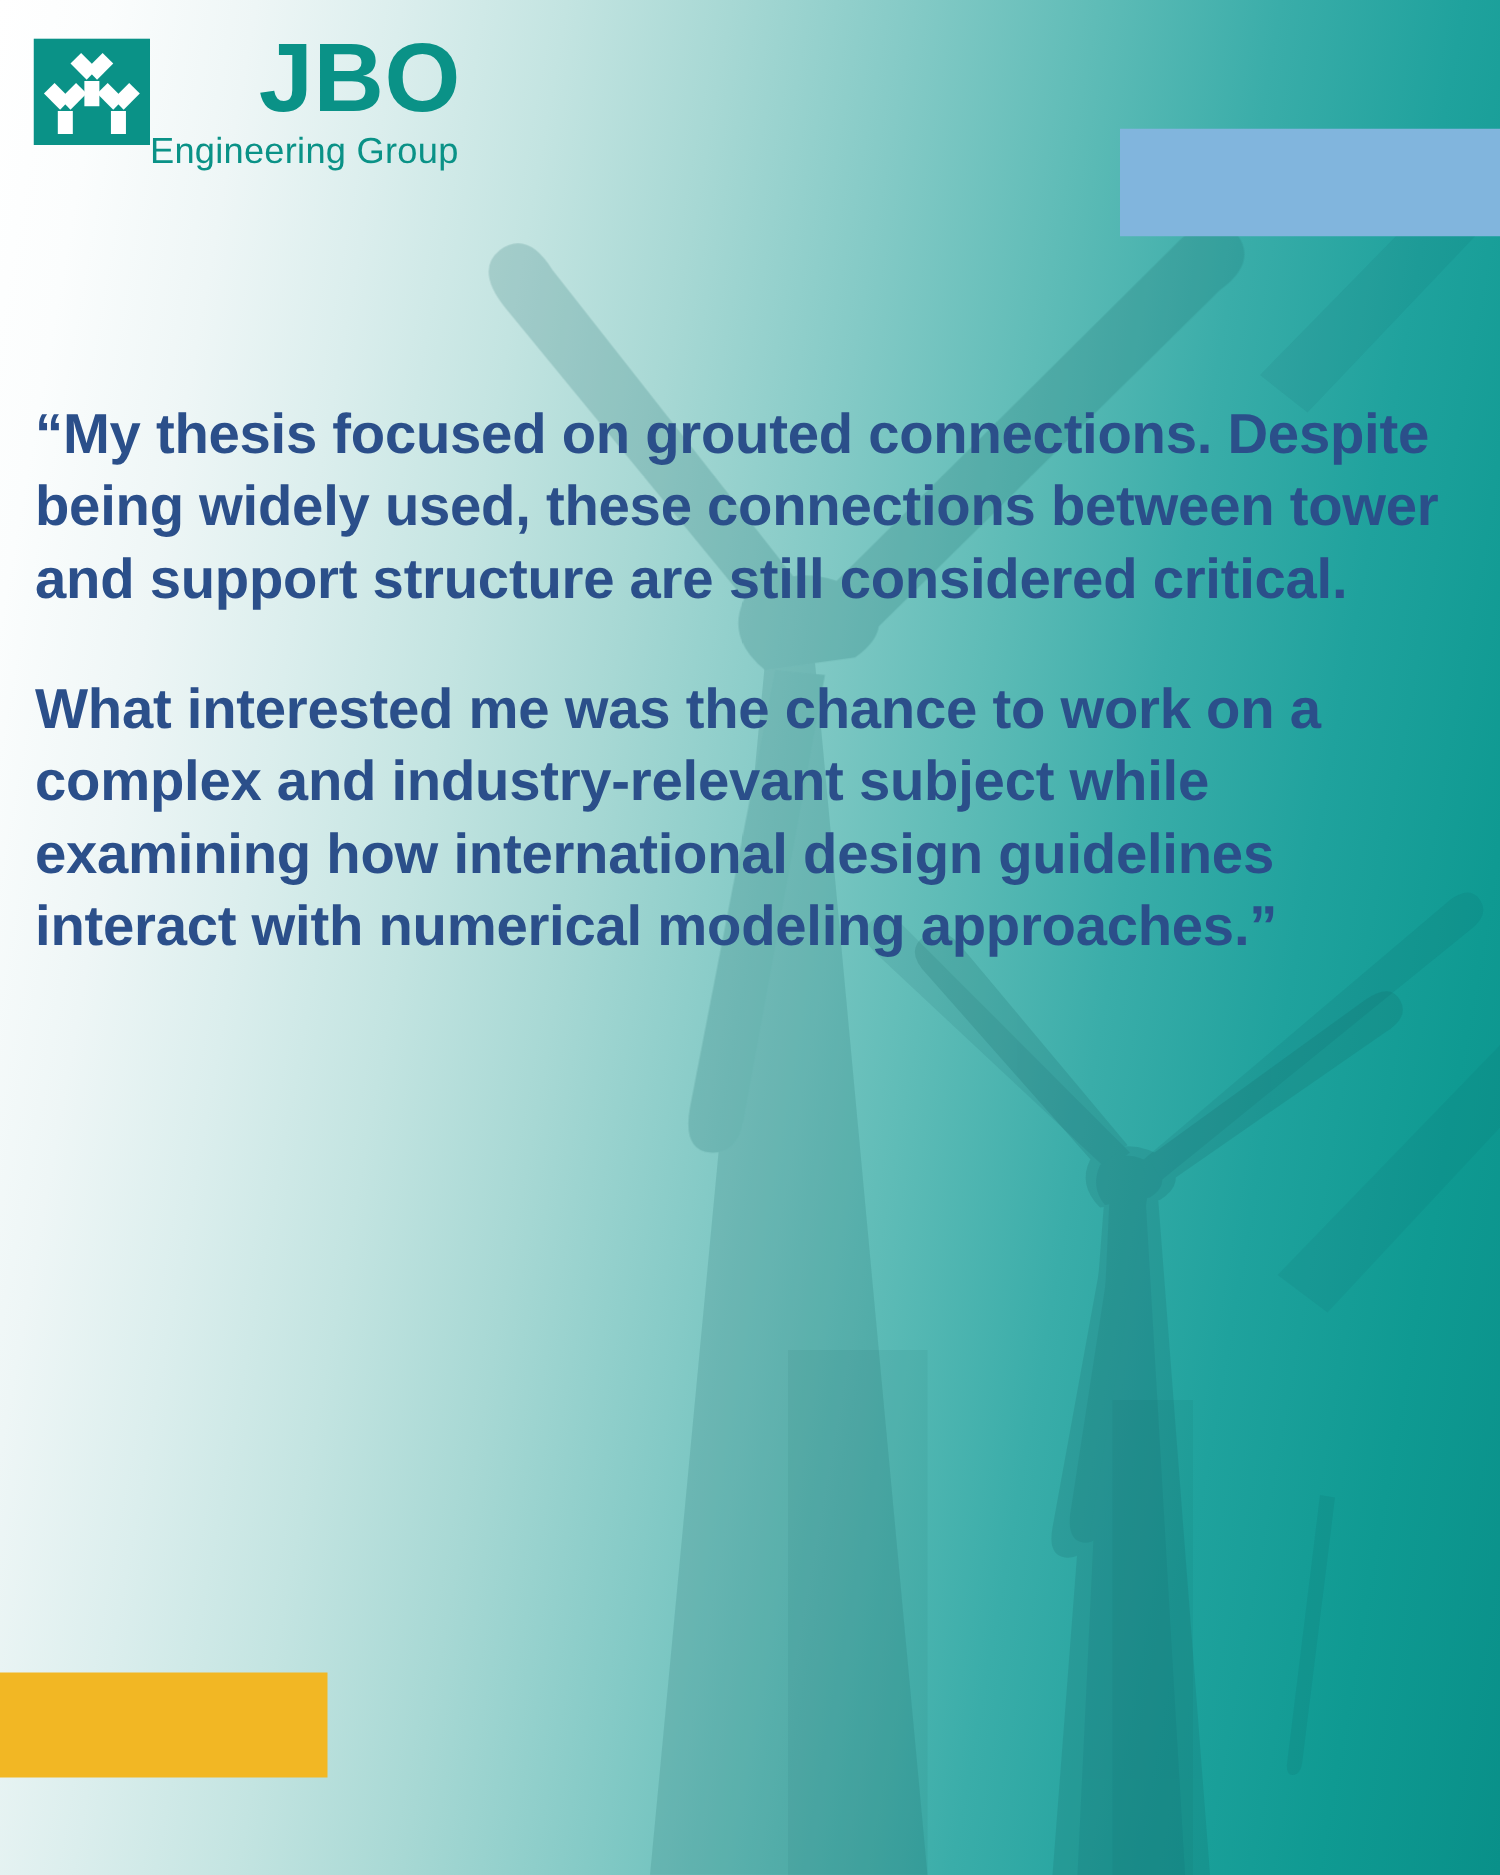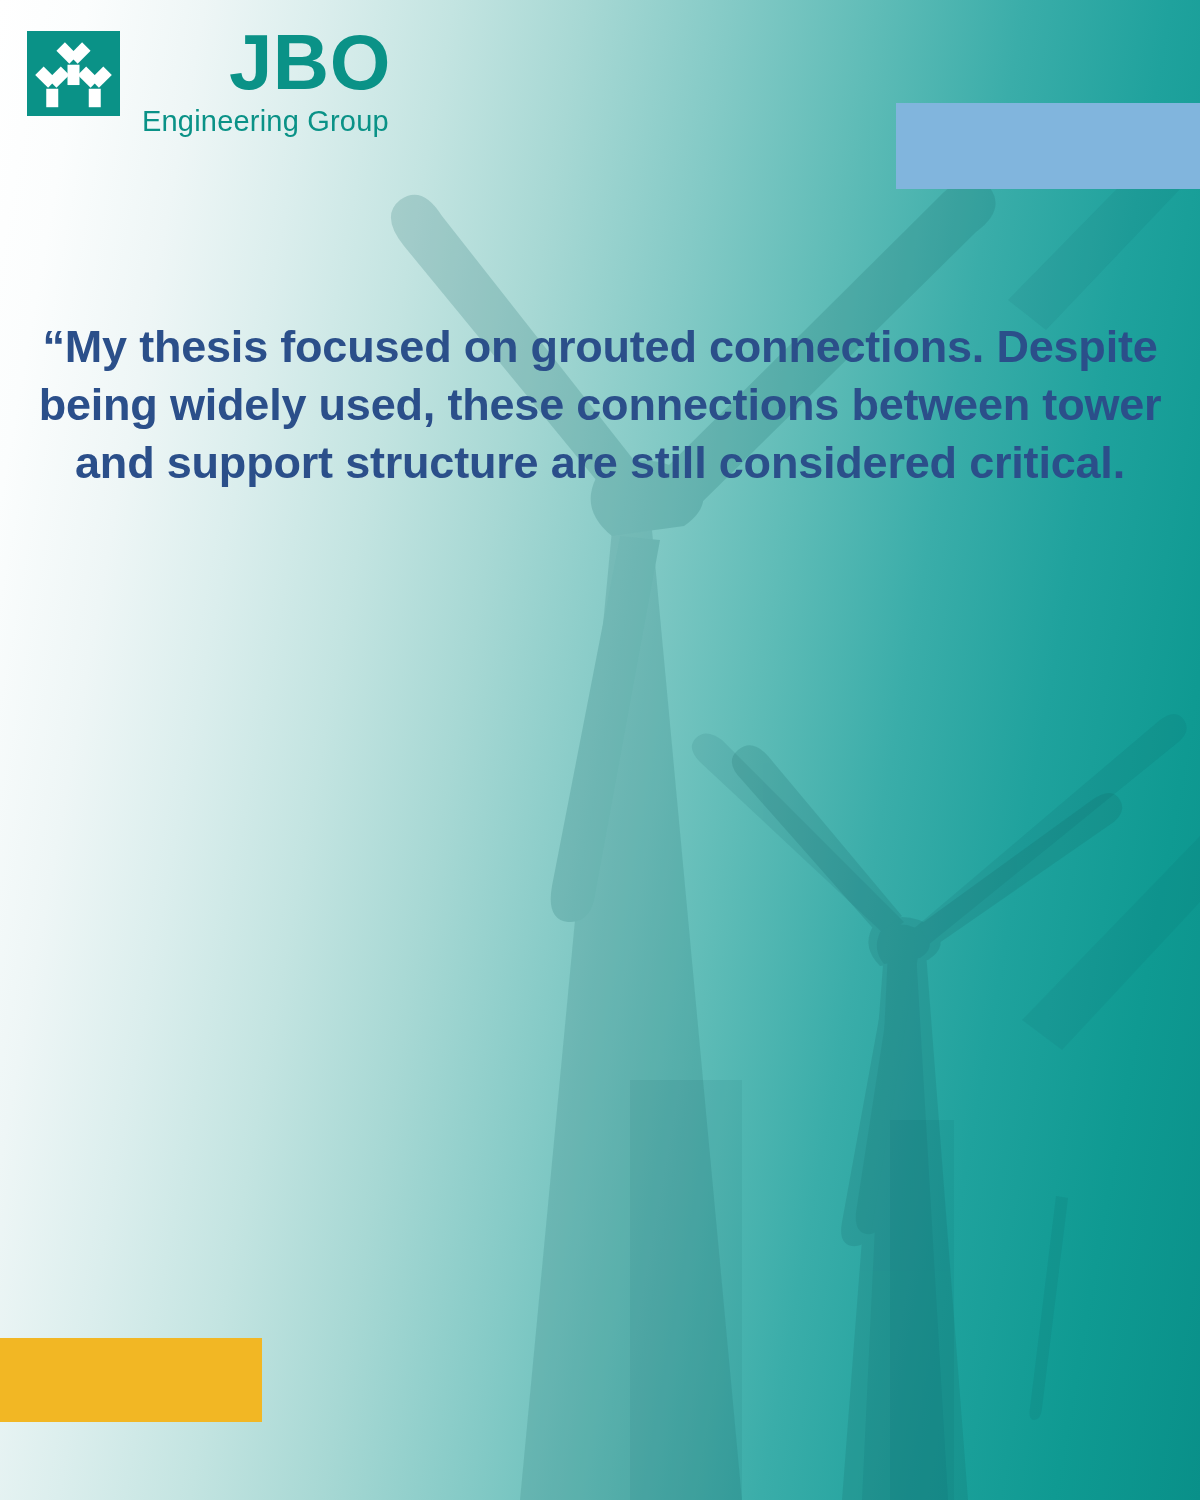--- a/index.html
+++ b/index.html
@@ -49,21 +49,20 @@
     align-items: flex-start;
   }
   .logo-mark {
     width: 93px;
     height: 85px;
     background: #0a9287;
     display: block;
     flex: 0 0 auto;
   }
   .logo-text-wrap {
-    margin-left: 22px;
     margin-top: -6px;
     display: flex;
     flex-direction: column;
     align-items: flex-end;
   }
   .logo-word {
     color: #0a9287;
     font-size: 78px;
     line-height: 0.95;
     font-weight: 700;
@@ -98,21 +97,21 @@
     height: 84px;
     background: #f2b724;
   }
 
   
   .quote {
     position: absolute;
     left: 28px;
     top: 318px;
     width: 1144px;
-    text-align: center;
+    text-align: left;
     color: #2b4f8a;
     font-weight: 700;
     font-size: 45px;
     line-height: 1.29;
     letter-spacing: -0.2px;
     font-family: "Liberation Sans", sans-serif;
   }
   .quote p {
     margin: 0 0 46px 0;
   }
@@ -223,17 +222,18 @@
       </g>
     </svg>
     <div class="logo-text-wrap">
       <div class="logo-word">JBO</div>
       <div class="logo-sub">Engineering Group</div>
     </div>
   </div>
 
   <div class="quote">
     <p>“My thesis focused on grouted connections. Despite being widely used, these connections between tower and support structure are still considered critical.</p>
+    <p>What interested me was the chance to work on a complex and industry-relevant subject while examining how international design guidelines interact with numerical modeling approaches.”</p>
   </div>
 
   <div class="accent-yellow"></div>
 
 </div>
 
 </body></html>

